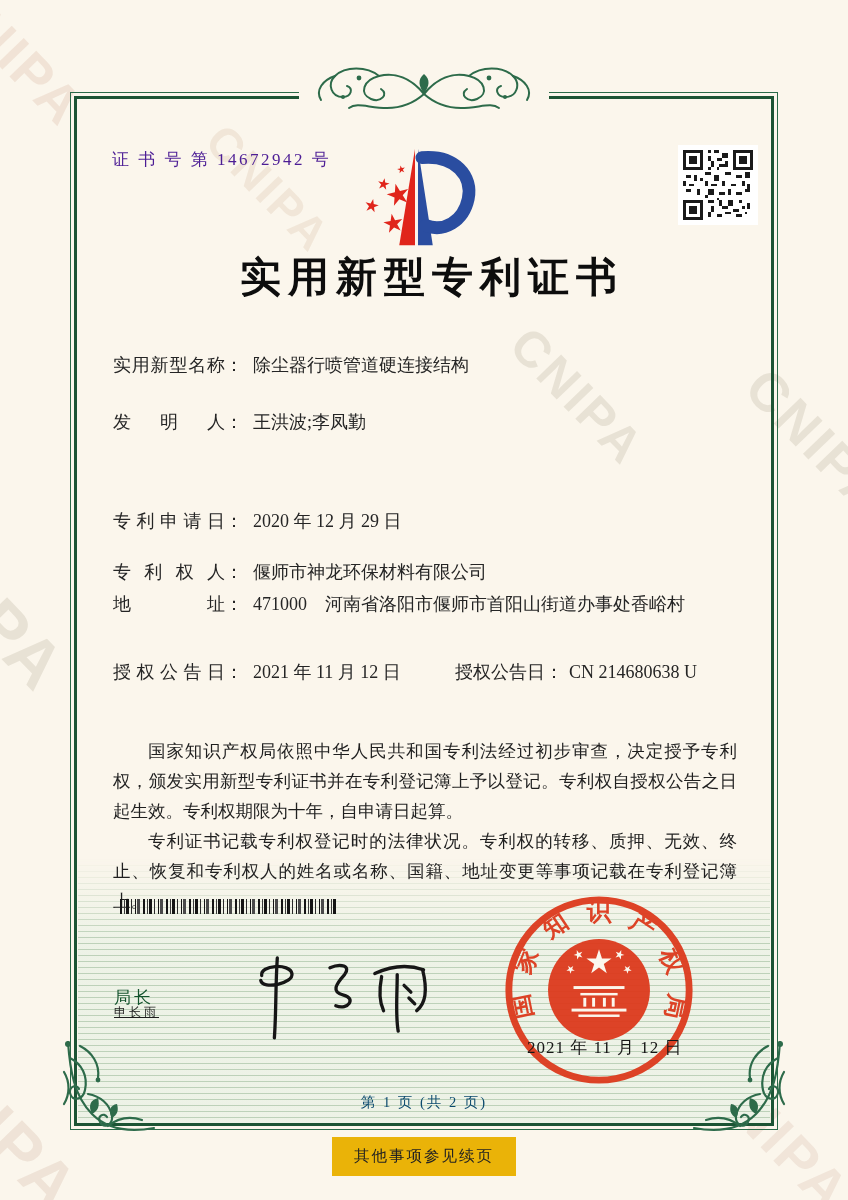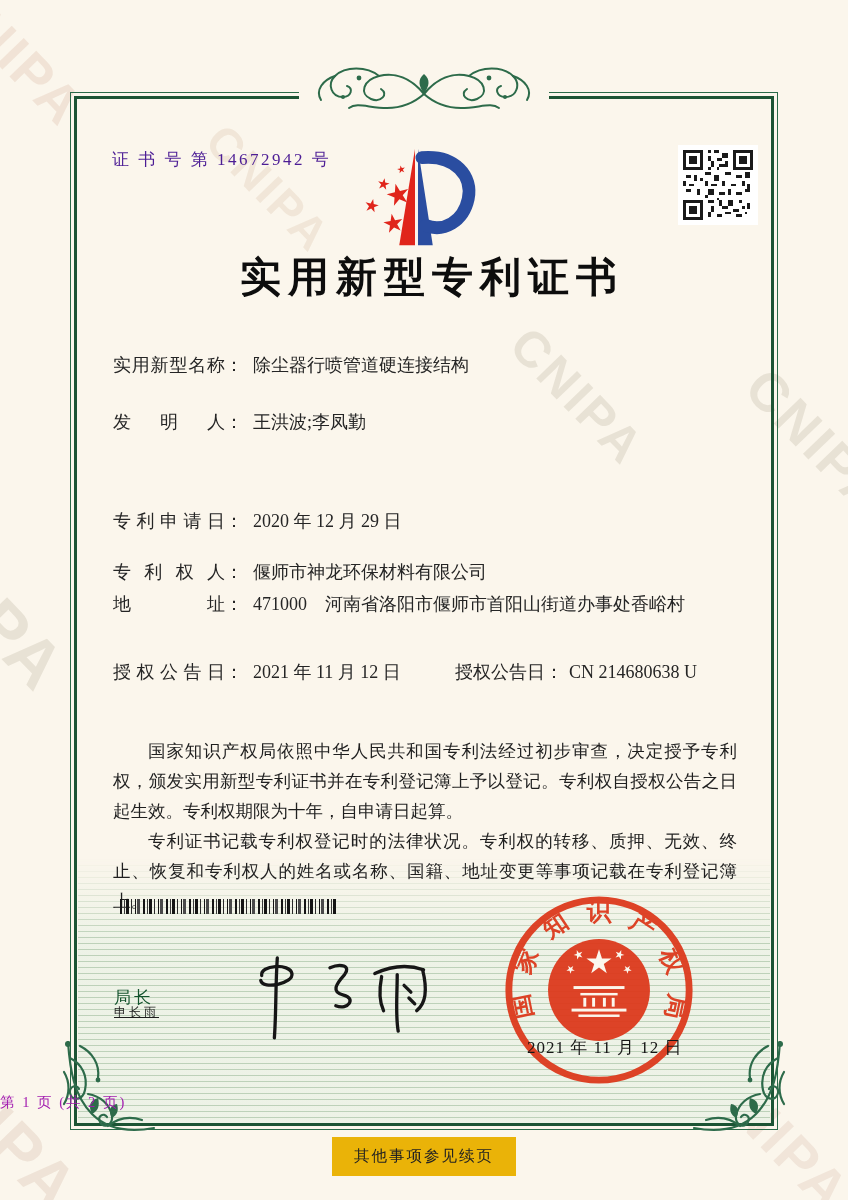--- a/index.html
+++ b/index.html
@@ -59,22 +59,22 @@
       #4a4a4a 17px,#4a4a4a 20px, transparent 20px,transparent 23px);}
   
   .director-title{position:absolute;left:114px;top:970px;font-size:17px;letter-spacing:3px;color:#14532d;z-index:5;margin-top:16px;}
   .director-name{position:absolute;left:114px;top:1004px;font-size:12px;letter-spacing:3px;color:#1d1d1d;z-index:5;text-decoration:underline;}
   .signature{position:absolute;left:250px;top:948px;z-index:5;}
   
   .seal{position:absolute;left:501px;top:892px;z-index:5;opacity:0.95;}
   .seal-date{position:absolute;left:527px;top:1036px;font-size:17px;letter-spacing:1px;
     color:#161616;z-index:6;white-space:nowrap;}
   
-  .page-info{position:absolute;left:0;right:0;top:1093px;
-    font-size:14.5px;letter-spacing:2px;color:#a21caf;z-index:4;}
+  .page-info{position:absolute;left:0;right:0;top:1093px;text-align:center;
+    font-size:14.5px;letter-spacing:2px;color:#0c4a6e;z-index:4;}
   .continuation{position:absolute;left:50%;top:1137px;transform:translateX(-50%);
     background:#eab308;padding:9px 22px;font-size:15.5px;letter-spacing:2px;color:#222;z-index:4;}
 </style>
 </head>
 <body>
 
 <div class="page">
 
   <div class="wm" style="left:-28px;top:-34px;font-size:54px;transform:rotate(46deg);color:rgba(214,178,158,0.28);">CNIPA</div>
   <div class="wm" style="left:234px;top:114px;font-size:46px;transform:rotate(46deg);color:rgba(212,186,160,0.26);">CNIPA</div>

